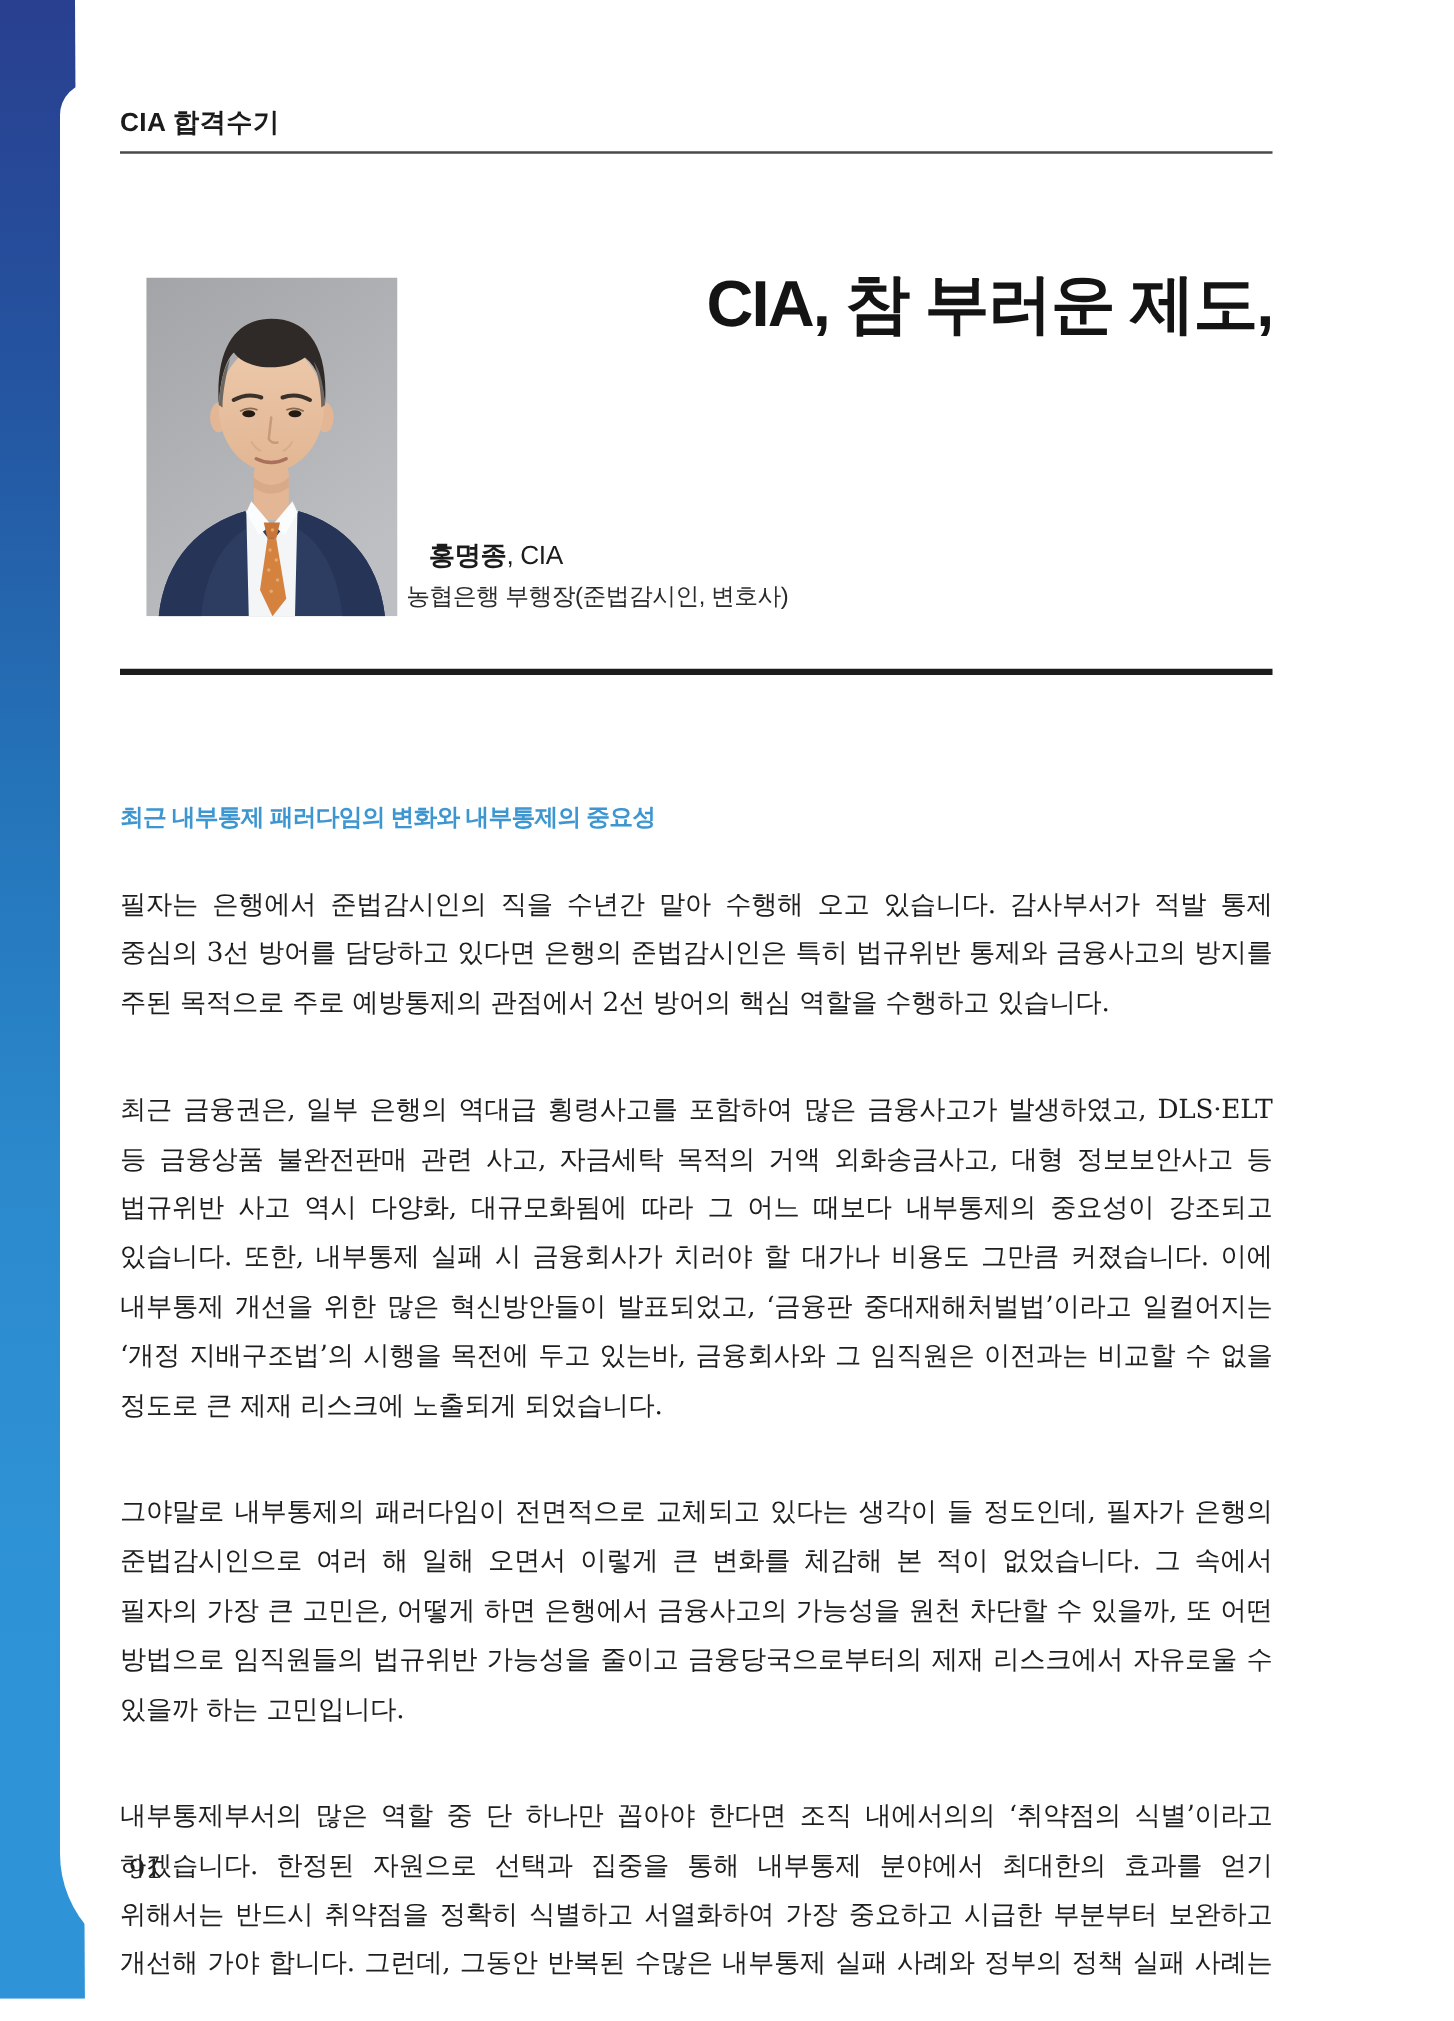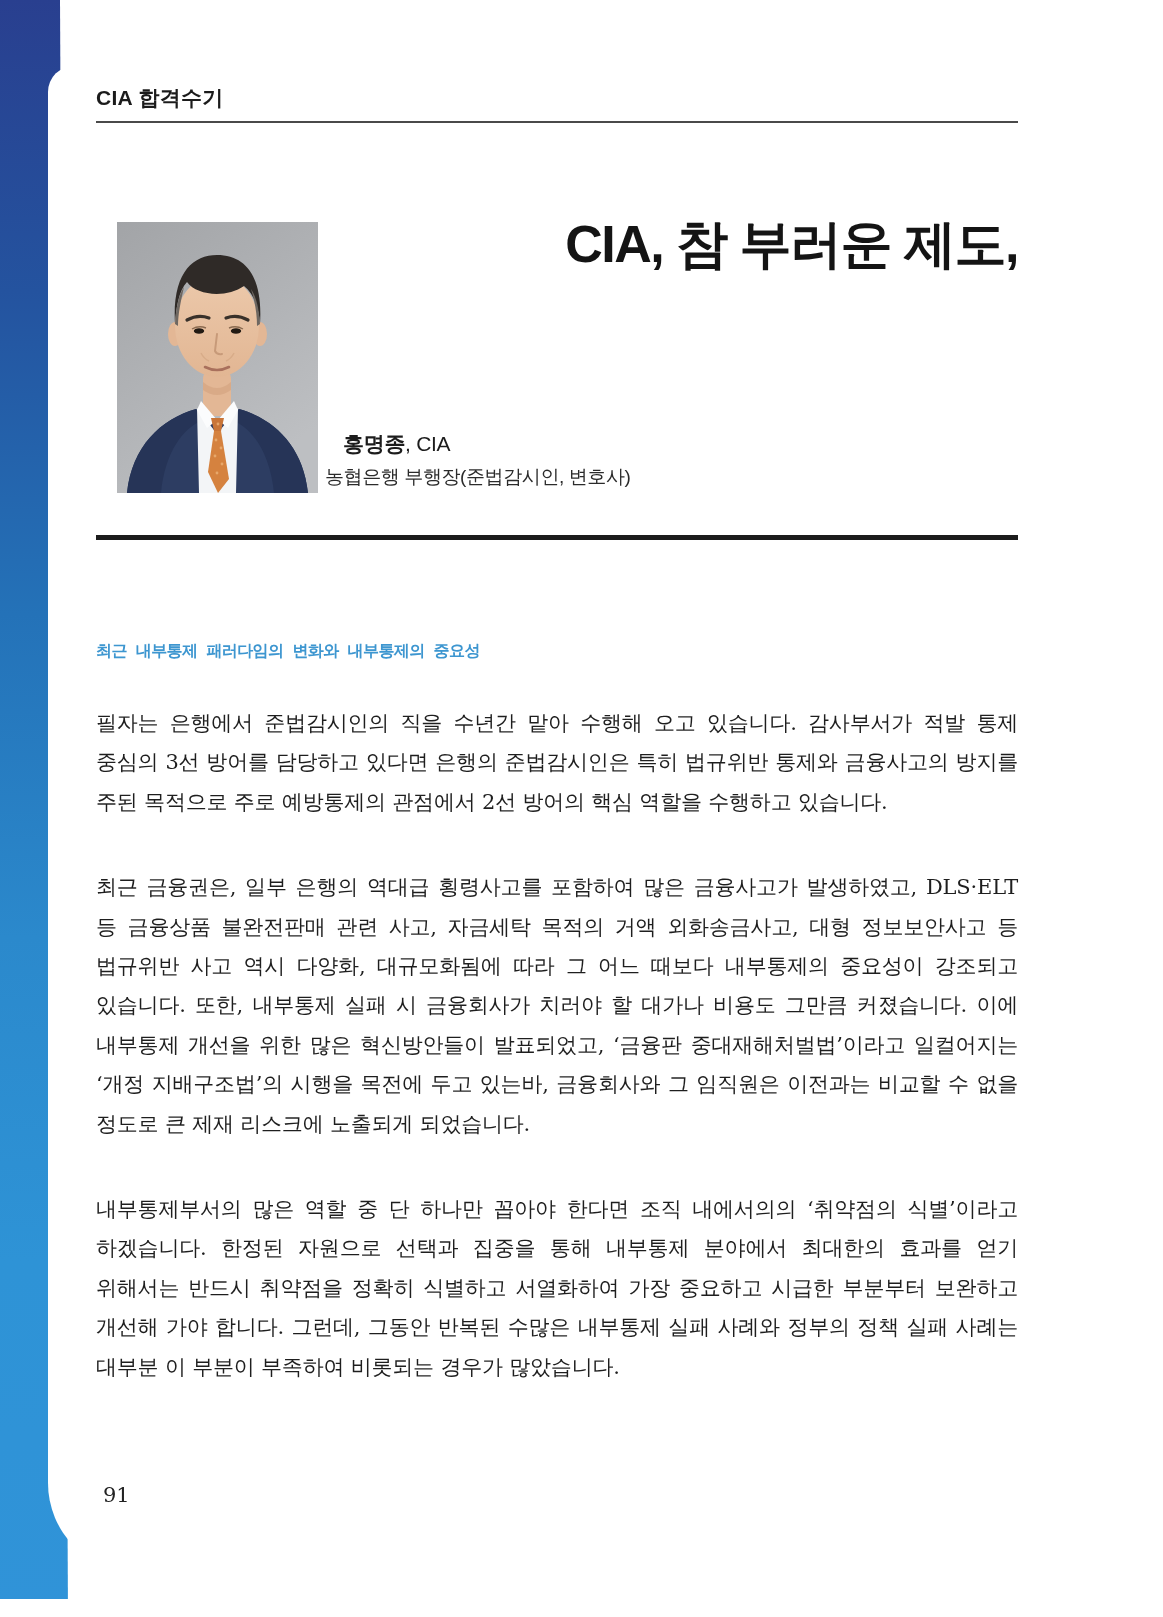--- a/index.html
+++ b/index.html
@@ -45,21 +45,21 @@
   .author-line .author-name{font-weight:700;margin-left:18px;}
   .author-role{
     position:absolute;left:325px;top:464px;
     font-size:19px;color:#2b2b2b;letter-spacing:-.4px;
   }
   .divider-thick{
     position:absolute;left:96px;top:535px;width:922px;height:5px;background:#1c1c1c;
   }
   .section-heading{
     position:absolute;left:96px;top:641px;
-    font-size:16px;font-weight:700;color:#3d96d0;letter-spacing:-.6px;font-family:Liberation Mono, monospace;
+    font-size:19px;font-weight:700;color:#3d96d0;letter-spacing:-.6px;
   }
   .article-body{
     position:absolute;left:96px;top:700px;width:922px;
     font-family:"DejaVu Serif","Liberation Serif",serif;
     font-size:21px;line-height:39.4px;
     color:#1e1e1e;text-align:justify;letter-spacing:-.2px;
     word-break:keep-all;
   }
   .article-body p{margin:4px 0 46px 0;}
   .page-number{
@@ -148,18 +148,19 @@
   </div>
   <div class="author-role">농협은행 부행장(준법감시인, 변호사)</div>
 
   <div class="divider-thick"></div>
 
   <div class="section-heading">최근 내부통제 패러다임의 변화와 내부통제의 중요성</div>
 
   <div class="article-body">
       <p>필자는 은행에서 준법감시인의 직을 수년간 맡아 수행해 오고 있습니다. 감사부서가 적발 통제 중심의 3선 방어를 담당하고 있다면 은행의 준법감시인은 특히 법규위반 통제와 금융사고의 방지를 주된 목적으로 주로 예방통제의 관점에서 2선 방어의 핵심 역할을 수행하고 있습니다.</p>
       <p>최근 금융권은, 일부 은행의 역대급 횡령사고를 포함하여 많은 금융사고가 발생하였고, DLS·ELT 등 금융상품 불완전판매 관련 사고, 자금세탁 목적의 거액 외화송금사고, 대형 정보보안사고 등 법규위반 사고 역시 다양화, 대규모화됨에 따라 그 어느 때보다 내부통제의 중요성이 강조되고 있습니다. 또한, 내부통제 실패 시 금융회사가 치러야 할 대가나 비용도 그만큼 커졌습니다. 이에 내부통제 개선을 위한 많은 혁신방안들이 발표되었고, ‘금융판 중대재해처벌법’이라고 일컬어지는 ‘개정 지배구조법’의 시행을 목전에 두고 있는바, 금융회사와 그 임직원은 이전과는 비교할 수 없을 정도로 큰 제재 리스크에 노출되게 되었습니다.</p>
+      <p>그야말로 내부통제의 패러다임이 전면적으로 교체되고 있다는 생각이 들 정도인데, 필자가 은행의 준법감시인으로 여러 해 일해 오면서 이렇게 큰 변화를 체감해 본 적이 없었습니다. 그 속에서 필자의 가장 큰 고민은, 어떻게 하면 은행에서 금융사고의 가능성을 원천 차단할 수 있을까, 또 어떤 방법으로 임직원들의 법규위반 가능성을 줄이고 금융당국으로부터의 제재 리스크에서 자유로울 수 있을까 하는 고민입니다.</p>
       <p>내부통제부서의 많은 역할 중 단 하나만 꼽아야 한다면 조직 내에서의의 ‘취약점의 식별’이라고 하겠습니다. 한정된 자원으로 선택과 집중을 통해 내부통제 분야에서 최대한의 효과를 얻기 위해서는 반드시 취약점을 정확히 식별하고 서열화하여 가장 중요하고 시급한 부분부터 보완하고 개선해 가야 합니다. 그런데, 그동안 반복된 수많은 내부통제 실패 사례와 정부의 정책 실패 사례는 대부분 이 부분이 부족하여 비롯되는 경우가 많았습니다.</p>
     </div>
 
   <div class="page-number">91</div>
 
 </div>
 
 </body></html>

